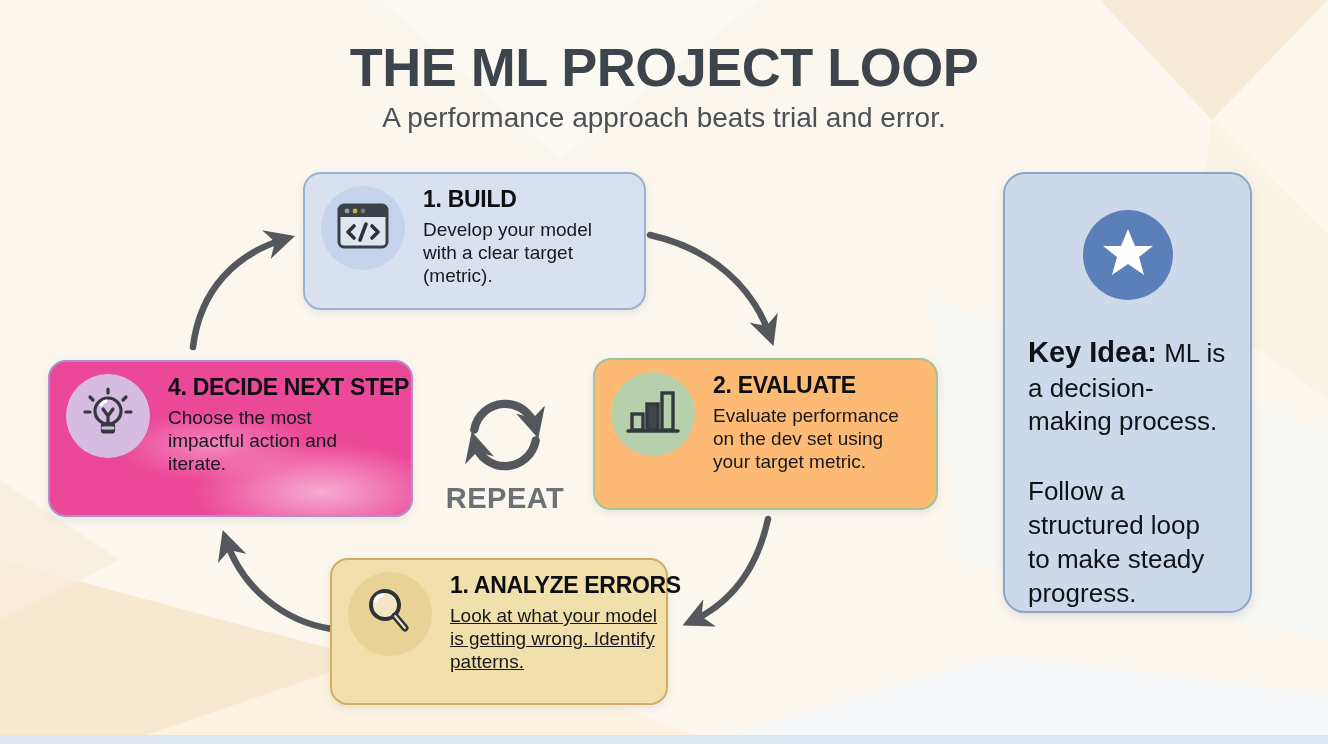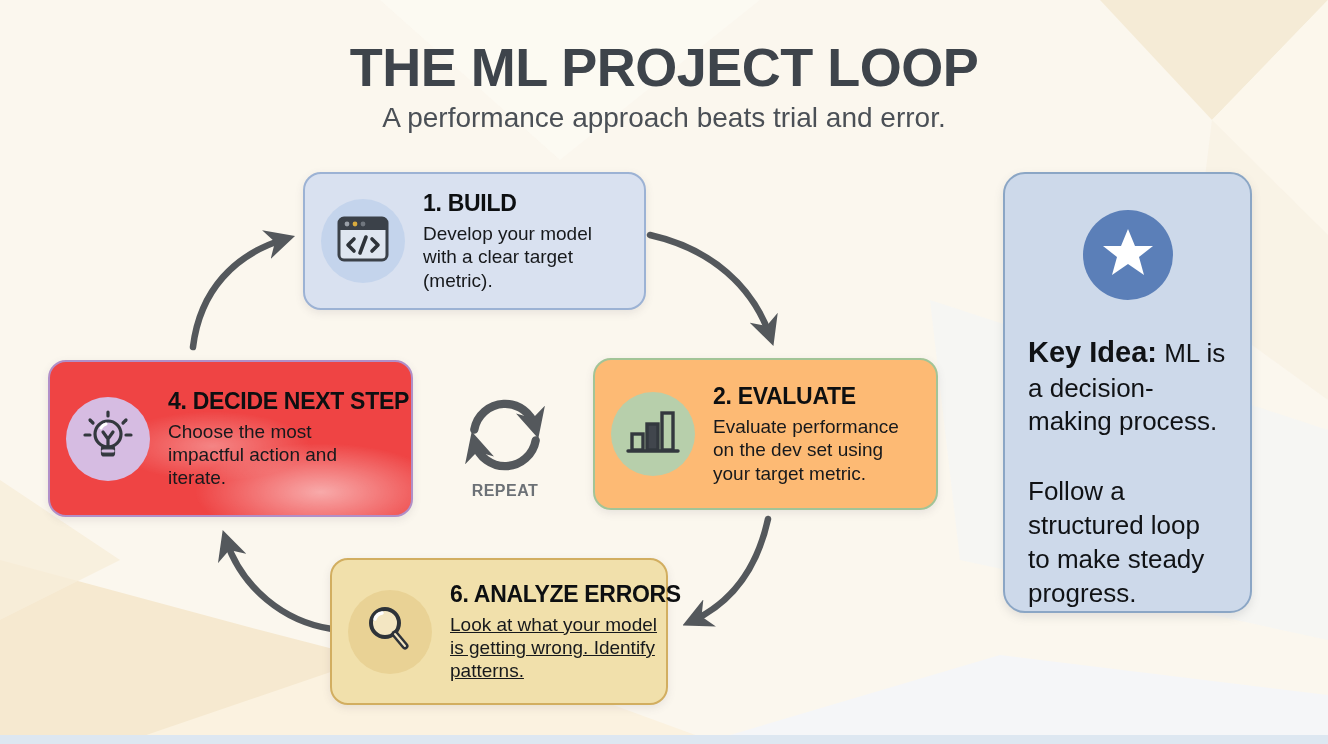--- a/index.html
+++ b/index.html
@@ -17,27 +17,27 @@
     z-index:2;margin:0;
   }
   .page-subtitle{
     position:absolute;top:102px;left:0;width:100%;text-align:center;
     font-size:28px;font-weight:400;color:#4b5056;z-index:2;margin:0;
   }
 
   .step-box{
     position:absolute;z-index:2;box-sizing:border-box;
     border-radius:18px;border:2px solid;
-    display:flex;align-items:center;padding:12px 16px;
+    display:flex;align-items:flex-start;padding:12px 16px;
     box-shadow:0 3px 8px rgba(90,85,100,0.12);
   }
   .step-box.build   {left:303px;top:172px;width:343px;height:138px;background:#d9e1f0;border-color:#9cb2d4;}
   .step-box.evaluate{left:593px;top:358px;width:345px;height:152px;background:#fdba74;border-color:#a2c497;}
   .step-box.analyze {left:330px;top:558px;width:338px;height:147px;background:#f1e0ab;border-color:#d2ae60;}
-  .step-box.decide  {left:48px; top:360px;width:365px;height:157px;background:#ef4444;border-color:#b18fc8;}
+  .step-box.decide  {left:48px; top:360px;width:365px;height:157px;background:#ec4899;border-color:#b18fc8;}
   .step-box.decide::after{
     content:"";position:absolute;inset:0;border-radius:16px;
     background:
       radial-gradient(ellipse 180px 70px at 75% 85%, rgba(255,255,255,0.55), rgba(255,255,255,0) 70%),
       radial-gradient(ellipse 140px 50px at 45% 55%, rgba(255,255,255,0.35), rgba(255,255,255,0) 70%);
     pointer-events:none;
   }
   .step-circle{
     width:84px;height:84px;border-radius:50%;flex:0 0 auto;
     display:flex;align-items:center;justify-content:center;margin-right:18px;
@@ -54,21 +54,21 @@
   }
   .step-desc{margin:0;font-size:19px;line-height:1.22;color:#17191c;}
   .build .step-desc{max-width:190px;}
   .evaluate .step-desc{max-width:200px;}
   .analyze .step-desc{max-width:218px;text-decoration:underline;}
   .decide .step-desc{max-width:200px;}
 
   .center-cycle{position:absolute;left:453px;top:383px;width:104px;height:104px;z-index:2;}
   .repeat-label{
     position:absolute;left:443px;top:482px;width:124px;text-align:center;
-    font-size:16px;font-weight:800;color:#6c7176;letter-spacing:0.5px;z-index:2;margin:0;
+    font-size:29px;font-weight:800;color:#6c7176;letter-spacing:0.5px;z-index:2;margin:0;
   }
 
   .key-idea-box{
     position:absolute;left:1003px;top:172px;width:249px;height:441px;z-index:2;
     box-sizing:border-box;background:#cdd9ea;border:2px solid #8ba6c5;border-radius:22px;
     box-shadow:0 4px 10px rgba(90,95,110,0.15);
   }
   .key-circle{
     width:90px;height:90px;border-radius:50%;background:#5b7fb8;
     margin:36px auto 0;display:flex;align-items:center;justify-content:center;
@@ -159,21 +159,21 @@
     <span>
       <svg width="54" height="54" viewBox="0 0 54 54">
         <circle cx="22" cy="20" r="14" fill="#f3e6c2" stroke="#2e3339" stroke-width="4"></circle>
         <path d="M12 16 A 9 9 0 0 1 19 10" stroke="#ffffff" stroke-width="3.5" fill="none" stroke-linecap="round"></path>
         <line x1="32" y1="31" x2="42" y2="43" stroke="#2e3339" stroke-width="7" stroke-linecap="round"></line>
         <line x1="32" y1="31" x2="42" y2="43" stroke="#f3e6c2" stroke-width="2" stroke-linecap="round"></line>
       </svg>
     </span>
   </div>
   <div class="step-text">
-    <h3 class="step-title">6. ANALYZE ERRORS</h3>
+    <h3 class="step-title">1. ANALYZE ERRORS</h3>
     <p class="step-desc">Look at what your model is getting wrong. Identify patterns.</p>
   </div>
 </div>
 
 <div class="step-box decide">
   <div class="step-circle">
     <span>
       <svg width="58" height="58" viewBox="0 0 58 58">
         <g stroke="#33383e" stroke-width="3.2" fill="none" stroke-linecap="round">
           <circle cx="29" cy="26" r="13"></circle>

